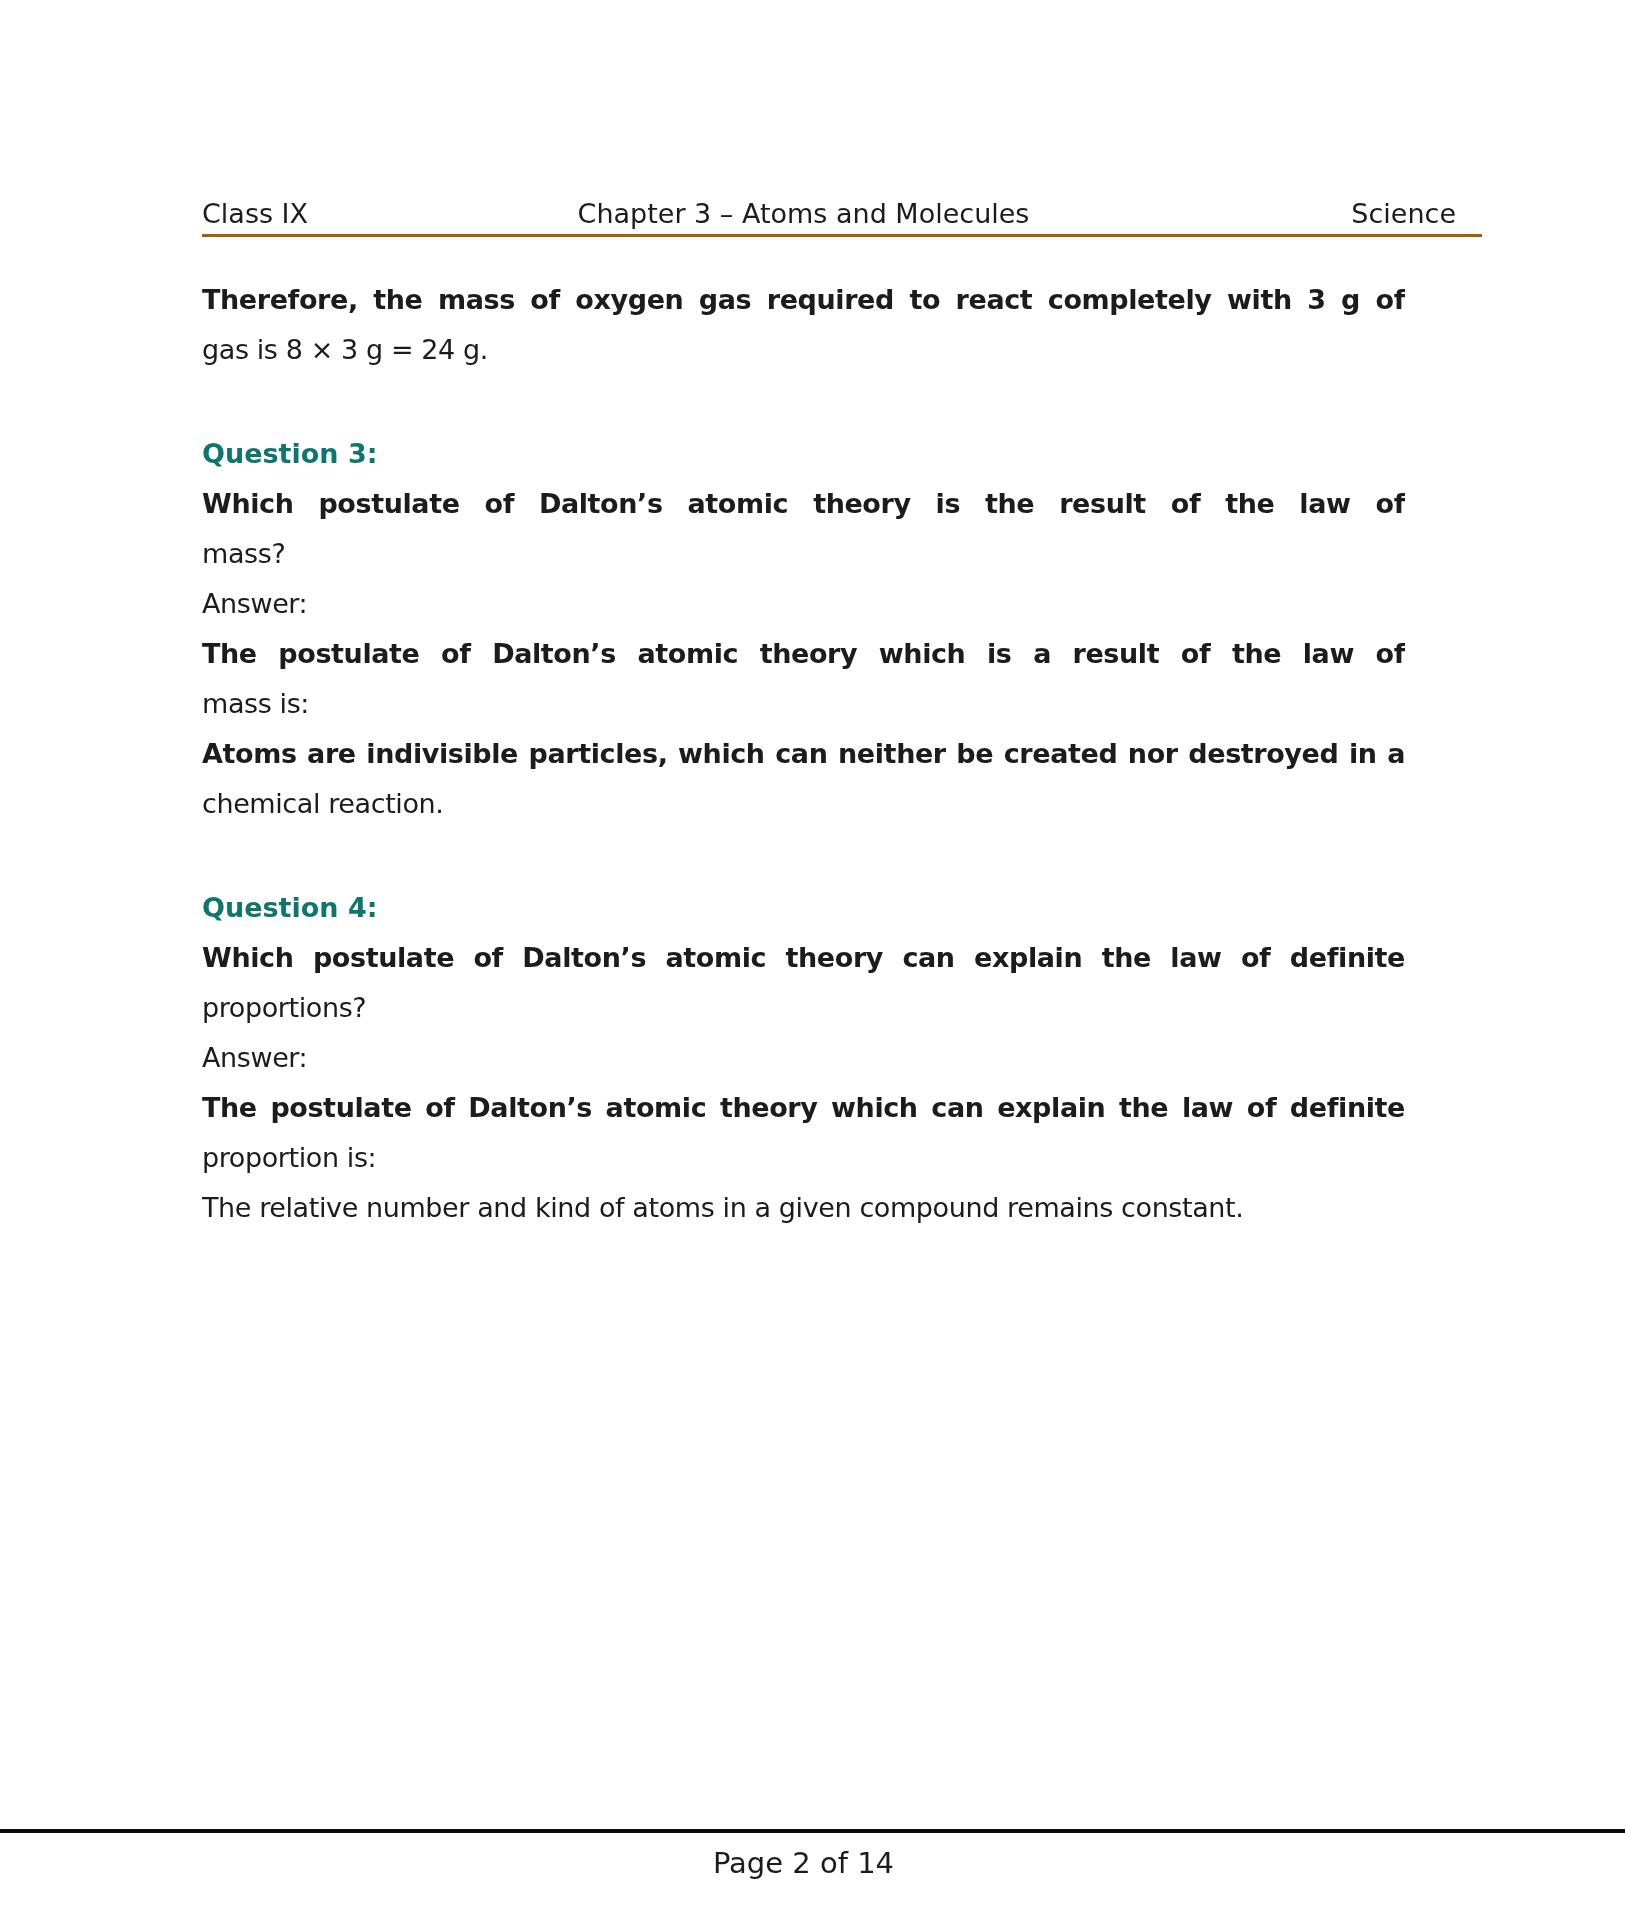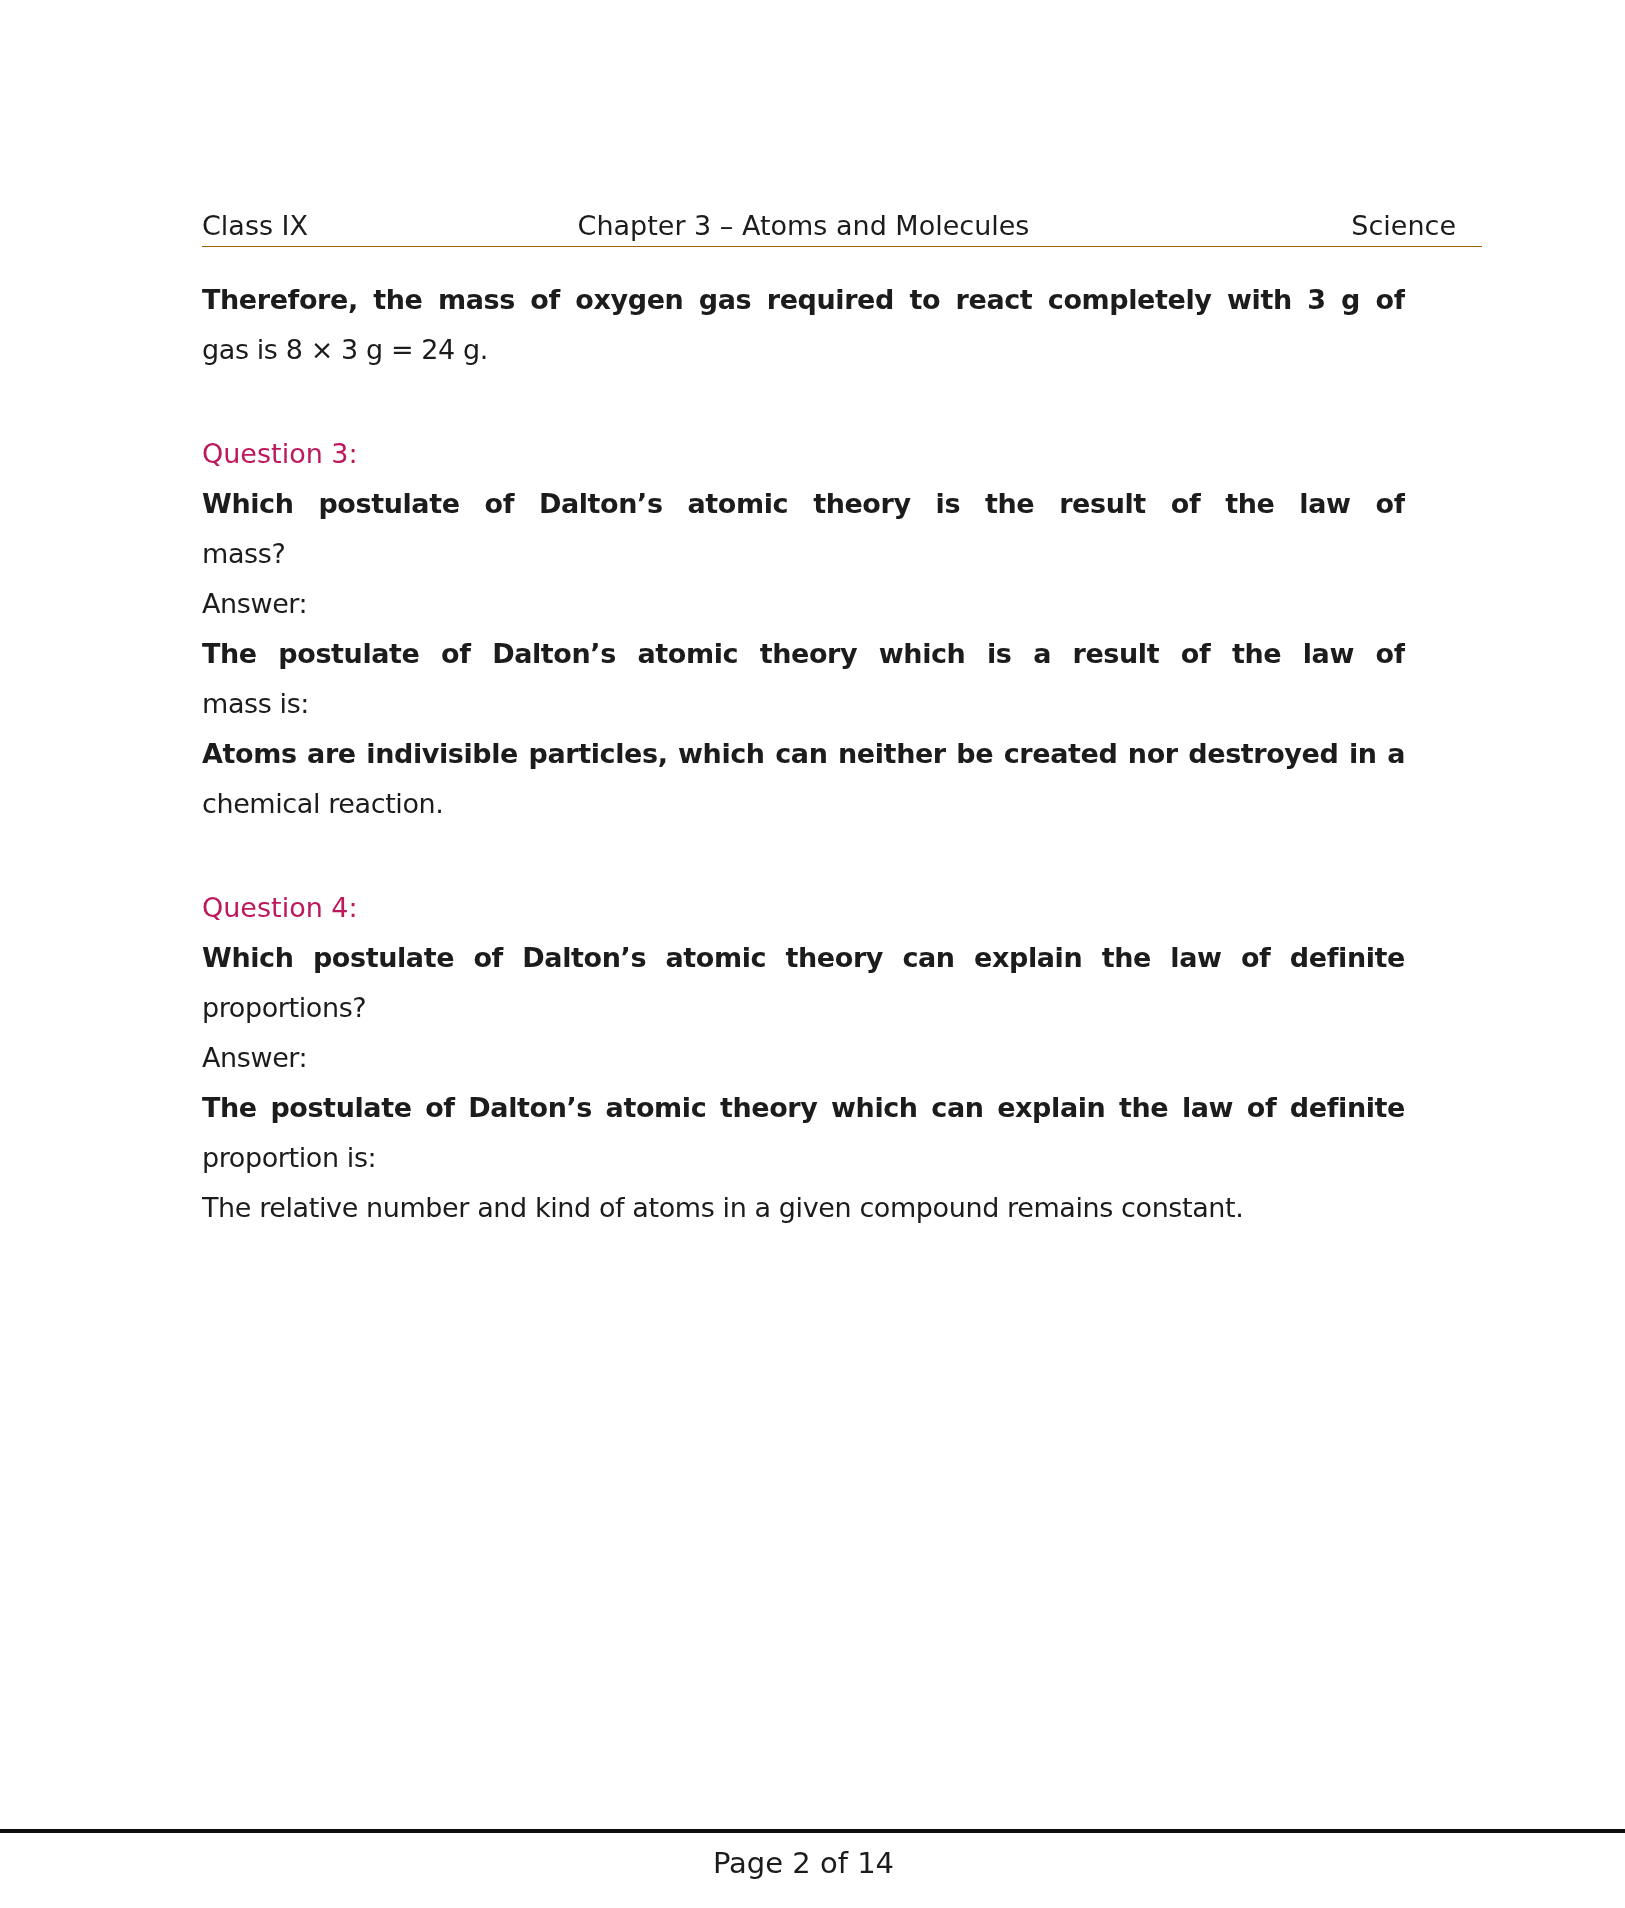--- a/index.html
+++ b/index.html
@@ -12,24 +12,24 @@
     font-family: "DejaVu Sans", "Liberation Sans", sans-serif;
     font-size: 27px;
     color: #1c1c1c;
     overflow: hidden;
   }
 
   
   .header {
     position: absolute;
     left: 202px;
-    top: 204px;
+    top: 192px;
     width: 1280px;
     height: 42px;
-    border-bottom: 1px solid #a16207;
+    border-bottom: 3px solid #a16207;
   }
   .header span {
     position: absolute;
     bottom: 4px;
     line-height: 32px;
     white-space: nowrap;
   }
   .h-left   { left: 0; }
   .h-center { left: 0; width: 1203px; text-align: center; }
   .h-right  { right: 26px; }
@@ -47,22 +47,22 @@
     line-height: 50px;
     overflow: hidden;
   }
   .line.stretch {
     text-align: justify;
     text-align-last: justify;
     font-weight: bold;
   }
   .block.question-heading { margin-top: 54px; }
   .block.question-heading .line {
-    color: #be185d;
-    font-weight: normal;
+    color: #0f766e;
+    font-weight: bold;
     letter-spacing: 0;
   }
 
   
   .footer-rule {
     position: absolute;
     left: 0;
     top: 1829px;
     width: 1625px;
     height: 0;

